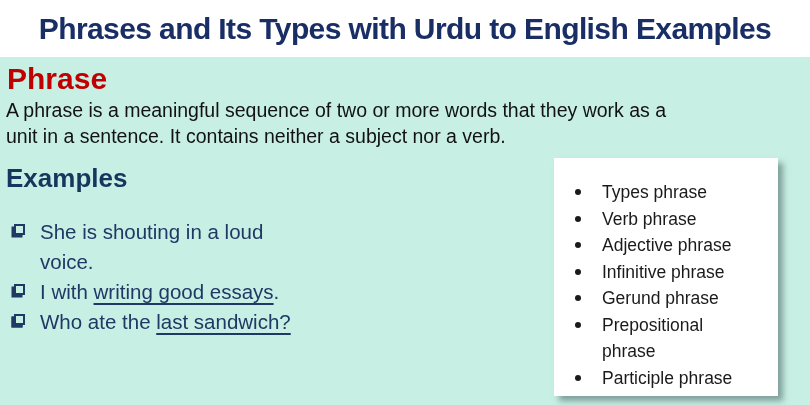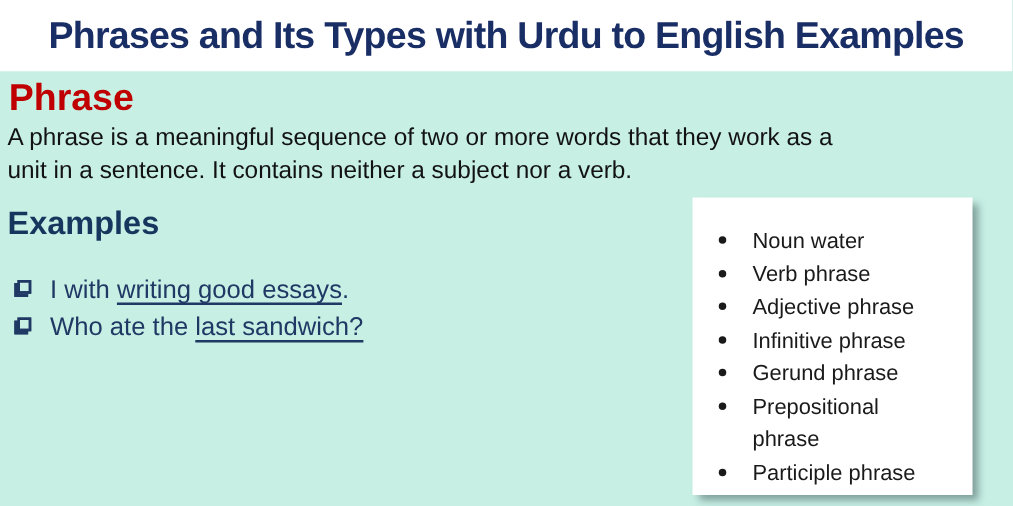--- a/index.html
+++ b/index.html
@@ -140,37 +140,38 @@
   <h2 class="phrase-heading">Phrase</h2>
 
   <p class="definition">A phrase is a meaningful sequence of two or more words that they work as a unit in a sentence. It contains neither a subject nor a verb.</p>
 
   <h3 class="examples-heading">Examples</h3>
 
 
   <ul class="sentence-list">
     <li class="sentence">
       <span class="sq"></span>
+      <span class="sentence-text"><span>She is shouting in a loud voice.</span><span class="u"></span><span></span></span>
     </li>
     <li class="sentence">
       <span class="sq"></span>
       <span class="sentence-text"><span>I with </span><span class="u">writing good essays</span><span>.</span></span>
     </li>
     <li class="sentence">
       <span class="sq"></span>
     </li>
     <li class="sentence">
       <span class="sq"></span>
       <span class="sentence-text"><span>Who ate the </span><span class="u">last sandwich?</span><span></span></span>
     </li>
   </ul>
 
   <aside class="types-box">
     <ul class="types-list">
-      <li>Noun water</li>
+      <li>Types phrase</li>
       <li>Verb phrase</li>
       <li>Adjective phrase</li>
       <li>Infinitive phrase</li>
       <li>Gerund phrase</li>
       <li>Prepositional phrase</li>
       <li>Participle phrase</li>
     </ul>
   </aside>
 
 </main>

